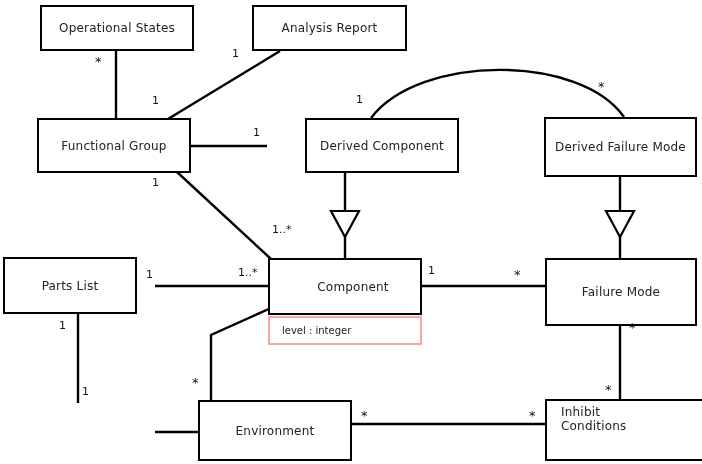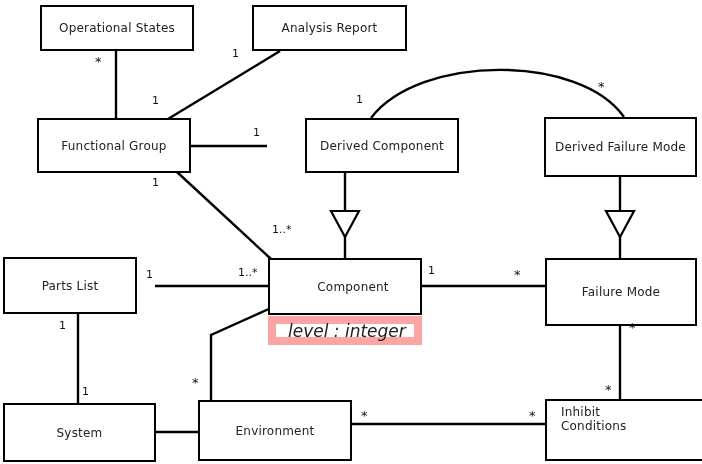--- a/index.html
+++ b/index.html
@@ -47,31 +47,30 @@
   .uml-name-compartment.align-left {
     justify-content: flex-start;
     text-align: left;
     align-items: flex-start;
     padding: 4px 0 0 14px;
     line-height: 14px;
   }
   .uml-attr-compartment {
     position: absolute;
     box-sizing: border-box;
-    border: 8px solid #fca5a5;
+    border: 2px solid #fca5a5;
     background: #ffffff;
     display: flex;
     align-items: center;
     justify-content: flex-start;
     padding-left: 12px;
-    font-size: 17px;
+    font-size: 10px;
     color: #222222;
     white-space: pre;
     z-index: 6;
-    font-style: italic;
   }
   .multiplicity {
     position: absolute;
     font-size: 11px;
     color: #111111;
     white-space: pre;
     z-index: 7;
     line-height: 11px;
   }
   .mult-star {
@@ -145,23 +144,20 @@
     <div class="uml-name-compartment">Component</div>
   </div>
   <div class="uml-attr-compartment" style="left:268px; top:316px; width:154px; height:29px;">
     <span>level : integer</span>
   </div>
 
   <div class="uml-class" style="left:545px; top:258px; width:152px; height:68px;">
     <div class="uml-name-compartment">Failure Mode</div>
   </div>
 
-  <div class="uml-class" style="left:3px; top:403px; width:153px; height:59px;">
-    <div class="uml-name-compartment">System</div>
-  </div>
 
   <div class="uml-class" style="left:198px; top:400px; width:154px; height:61px;">
     <div class="uml-name-compartment">Environment</div>
   </div>
 
   <div class="uml-class" style="left:545px; top:399px; width:176px; height:62px;">
     <div class="uml-name-compartment align-left">Inhibit
 Conditions</div>
   </div>
 

